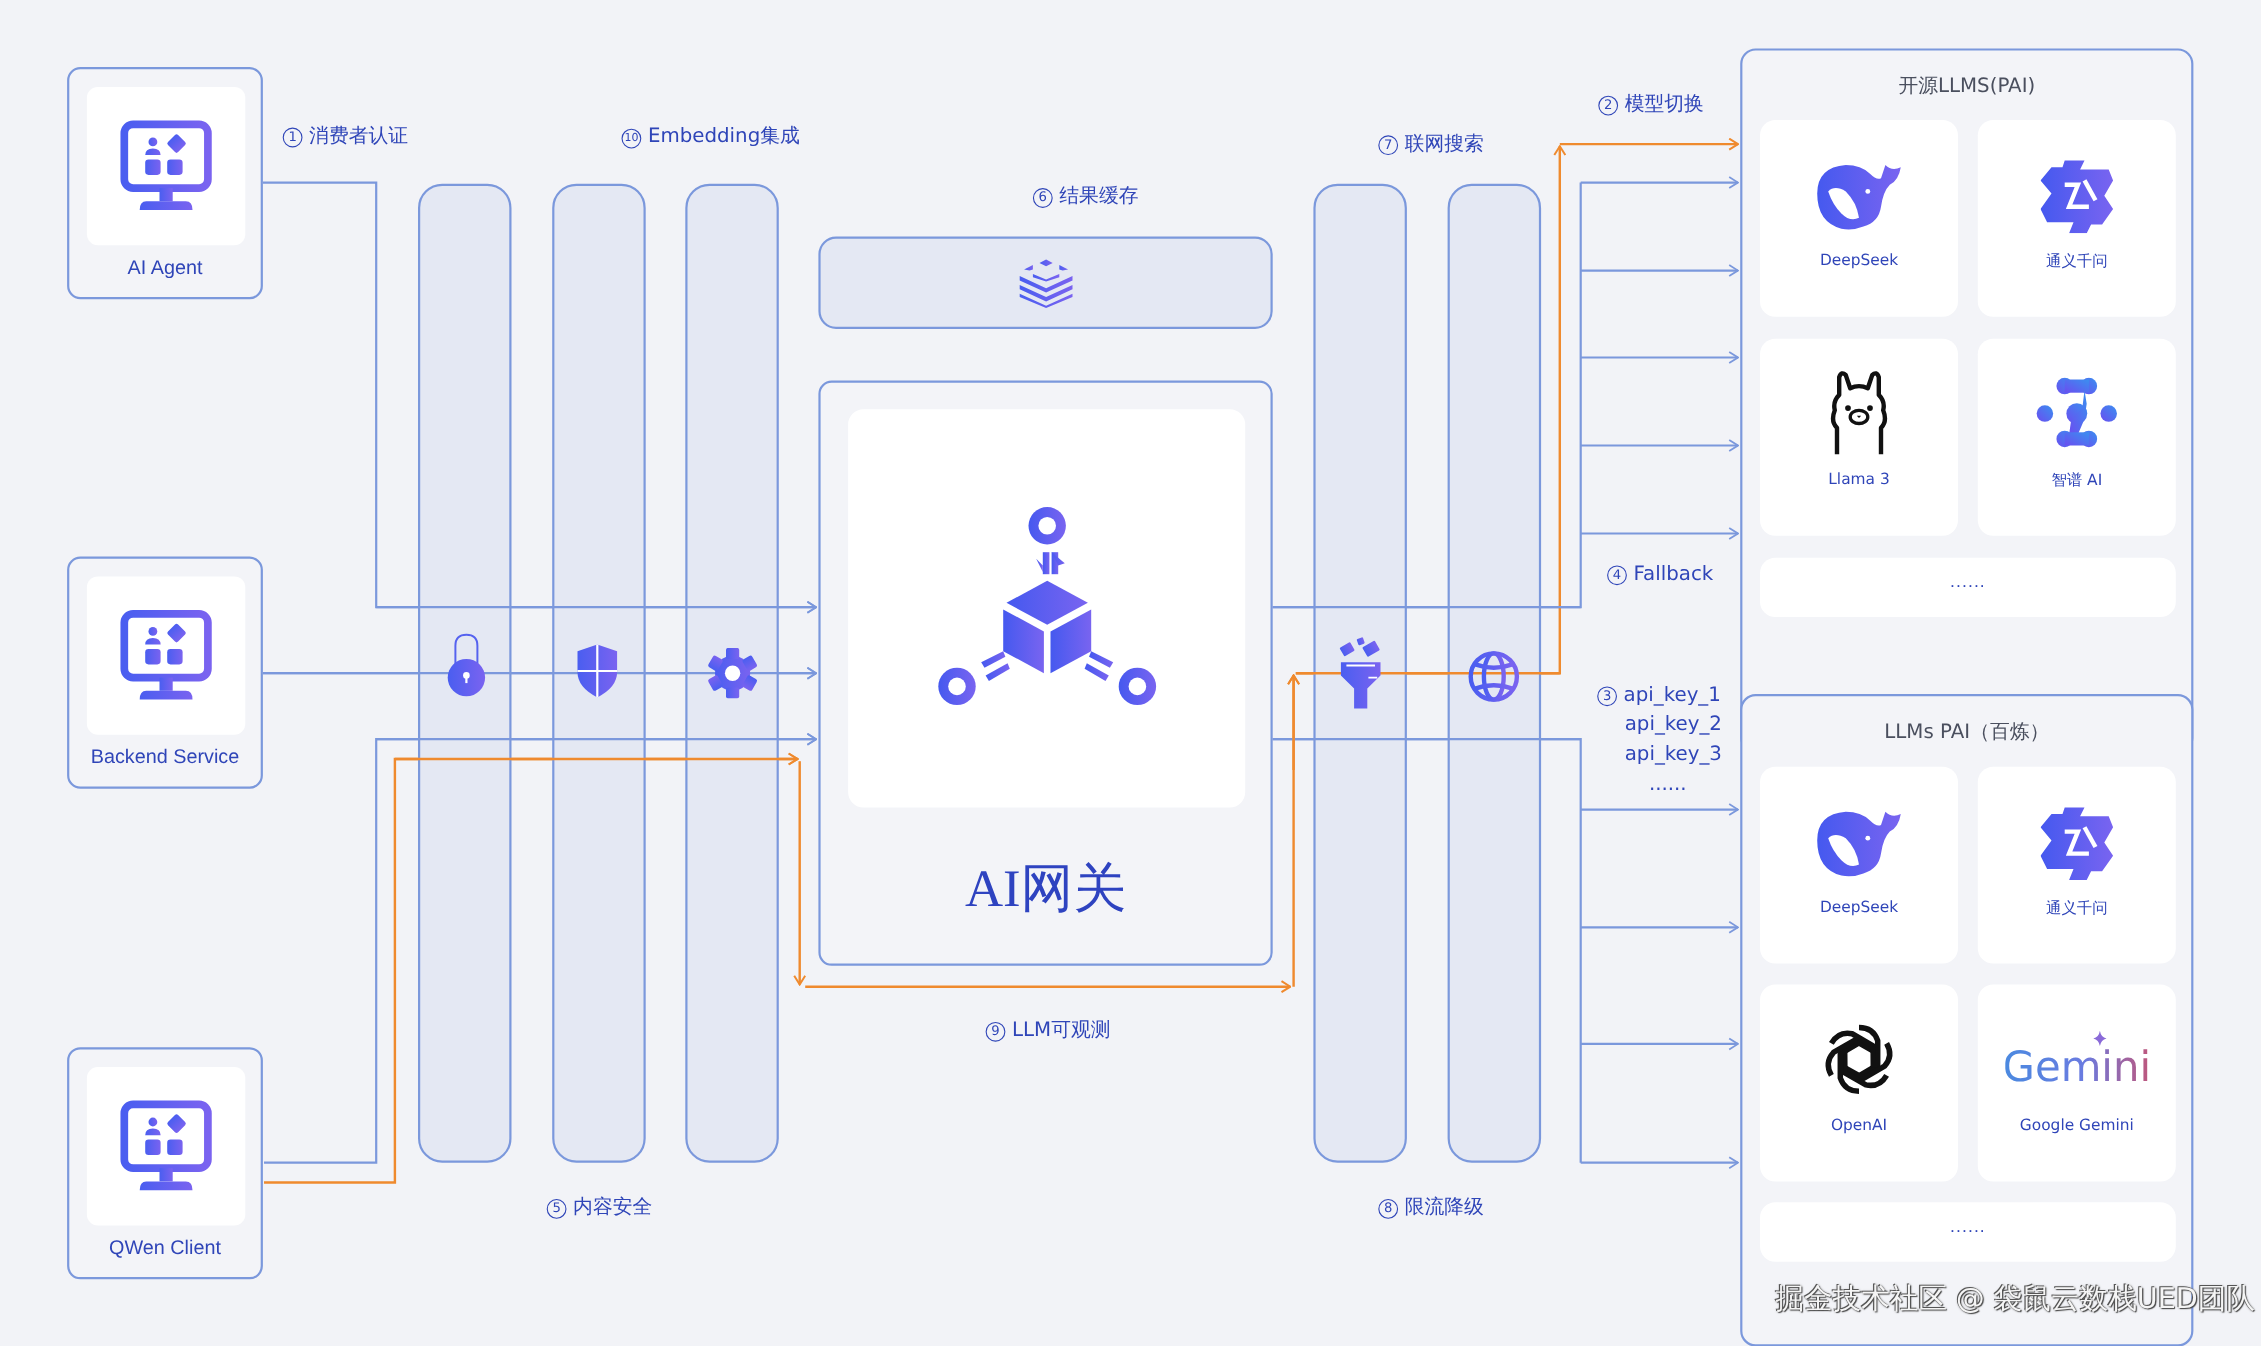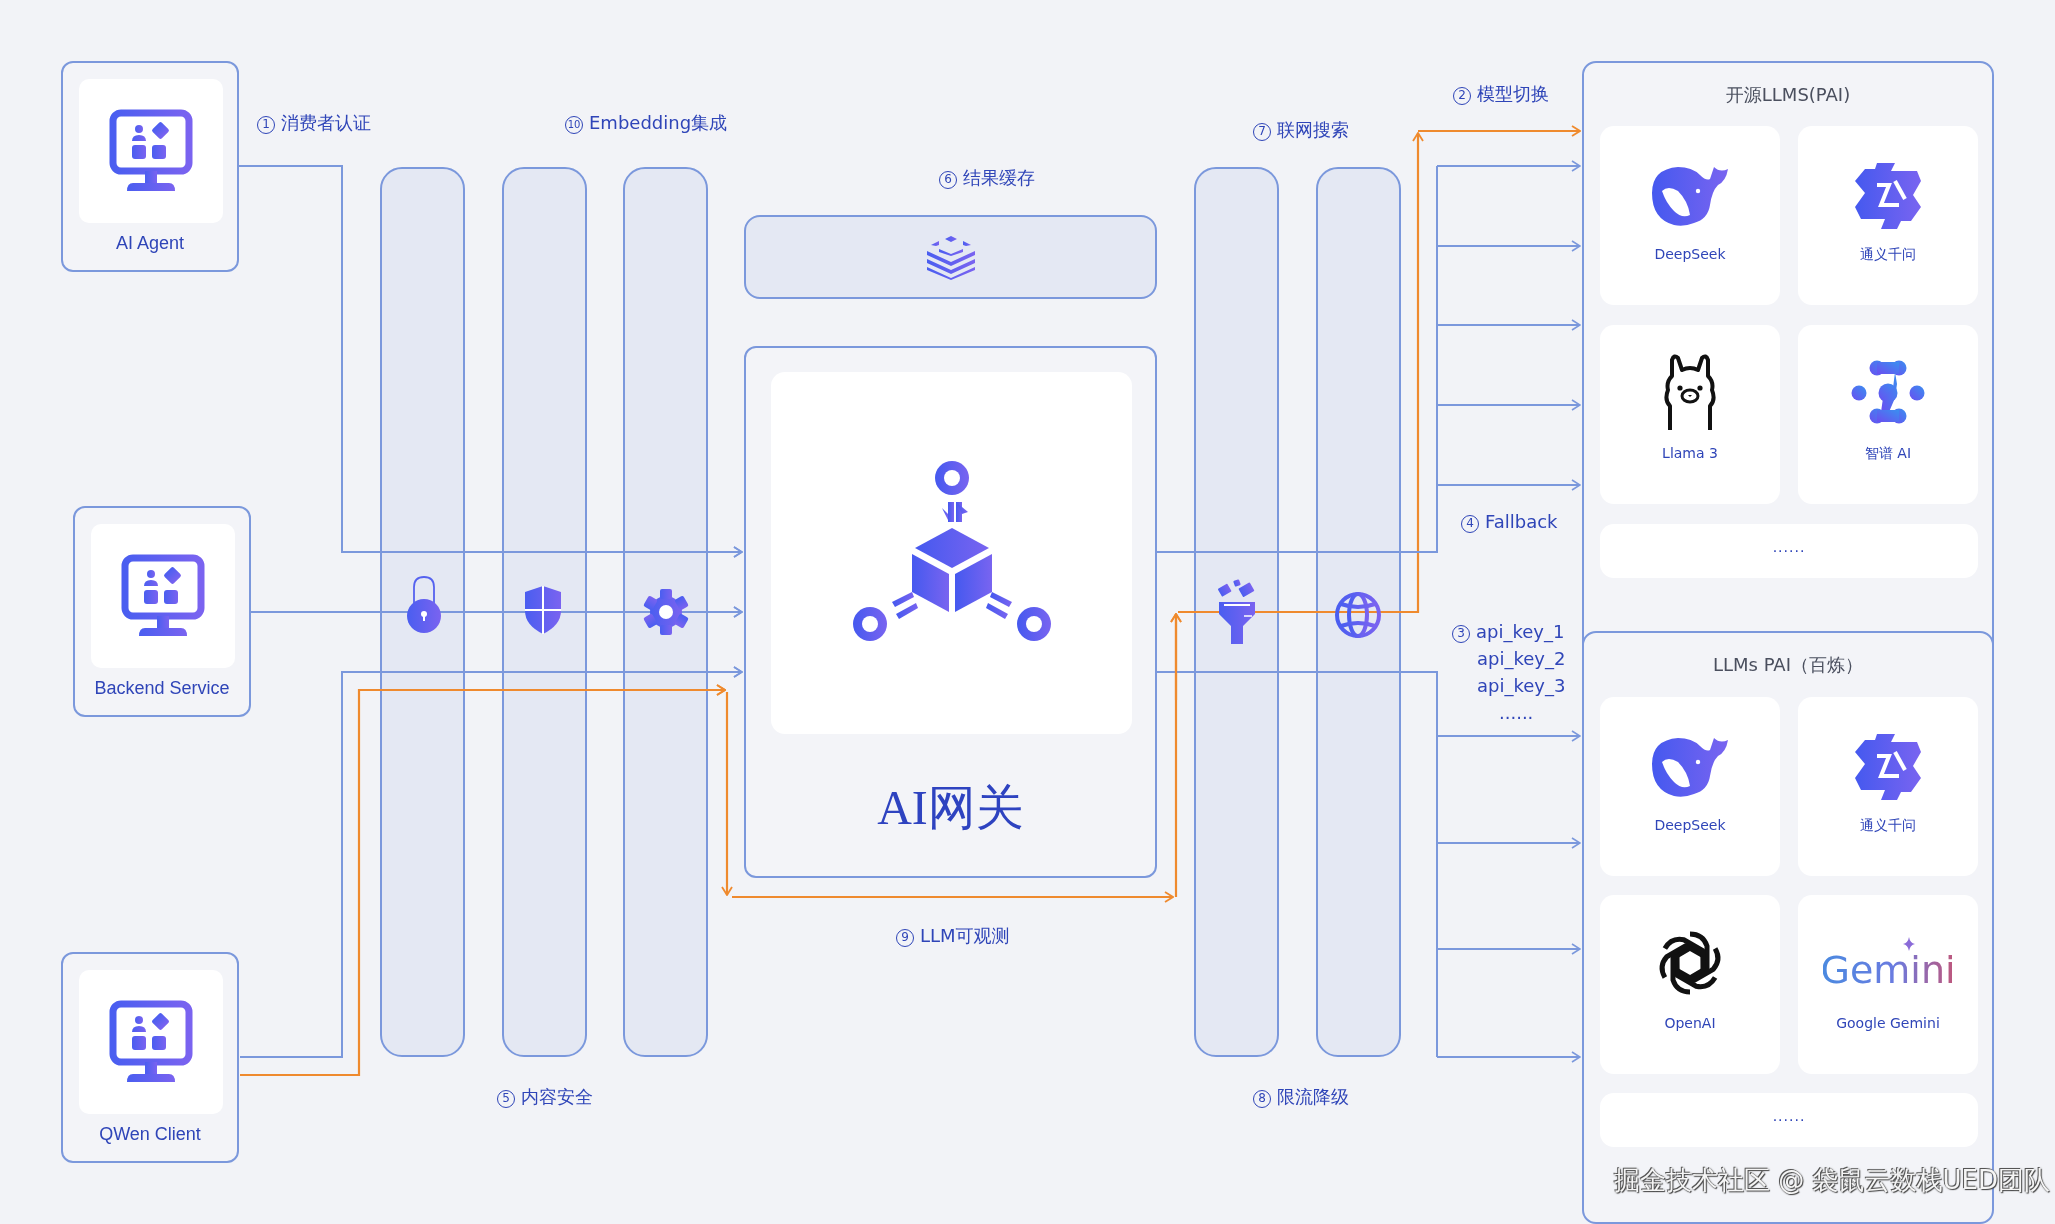--- a/index.html
+++ b/index.html
@@ -171,21 +171,21 @@
       <circle cx="32" cy="22" r="4" fill="url(#g1)"></circle>
       <path d="M25,34 Q25,28 32,28 Q39,28 39,34 Z" fill="url(#g1)"></path>
       <rect x="47" y="17" width="13" height="13" transform="rotate(45 53.5 23.5)" rx="2" fill="url(#g1)"></rect>
       <rect x="25" y="38" width="14" height="14" rx="3" fill="url(#g1)"></rect>
       <rect x="45" y="38" width="14" height="14" rx="3" fill="url(#g1)"></rect>
     </svg>
   </div>
   <div class="label">AI Agent</div>
 </div>
 
-<div class="client" style="left:61px; top:506px;margin-left:12px;">
+<div class="client" style="left:61px; top:506px;">
   <div class="inner">
     <svg width="88" height="88" viewBox="0 0 88 88">
       <rect x="6" y="6" width="76" height="58" rx="8" fill="none" stroke="url(#g1)" stroke-width="7"></rect>
       <rect x="38" y="64" width="12" height="12" fill="url(#g1)"></rect>
       <path d="M20,84 Q20,76 26,76 L62,76 Q68,76 68,84 Z" fill="url(#g1)"></path>
       <circle cx="32" cy="22" r="4" fill="url(#g1)"></circle>
       <path d="M25,34 Q25,28 32,28 Q39,28 39,34 Z" fill="url(#g1)"></path>
       <rect x="47" y="17" width="13" height="13" transform="rotate(45 53.5 23.5)" rx="2" fill="url(#g1)"></rect>
       <rect x="25" y="38" width="14" height="14" rx="3" fill="url(#g1)"></rect>
       <rect x="45" y="38" width="14" height="14" rx="3" fill="url(#g1)"></rect>
@@ -351,21 +351,21 @@
         <path d="M156,154 L136,143 L134,148 L153,159 Z"></path>
       </g>
       <circle cx="100" cy="18" r="8" fill="#fff"></circle>
       <circle cx="18" cy="164" r="8" fill="#fff"></circle>
       <circle cx="182" cy="164" r="8" fill="#fff"></circle>
     </svg>
   </div>
   <div class="title">AI网关</div>
 </div>
 
-<div class="panel" style="top:61px; height:641px;padding-left:48px;">
+<div class="panel" style="top:44px; height:641px;padding-left:48px;">
   <div class="ptitle" style="top:20px;">开源LLMS(PAI)</div>
   <div class="card" style="left:16px; top:63px;">
     <div class="logo">
       <svg width="84" height="66" viewBox="0 0 84 66">
         <path d="M4,32 Q4,8 30,6 Q44,6 52,14 Q58,20 62,18 L66,6 Q72,12 80,8 Q78,20 70,24 Q64,30 62,44 Q60,58 46,62 Q36,66 26,64 Q4,58 4,32 Z" fill="url(#g3)"></path>
         <path d="M14,30 Q20,24 30,30 Q40,40 42,54 Q34,58 26,50 Q18,42 14,30 Z" fill="#fff"></path>
         <circle cx="50" cy="30" r="2.2" fill="#fff"></circle>
       </svg>
     </div>
     <div class="clabel">DeepSeek</div>

